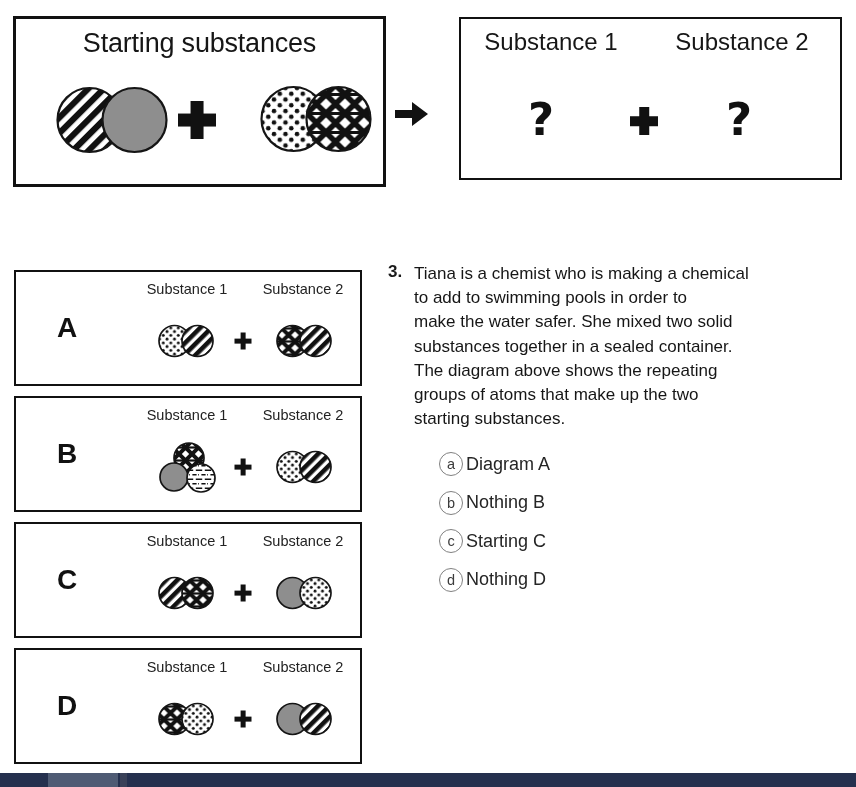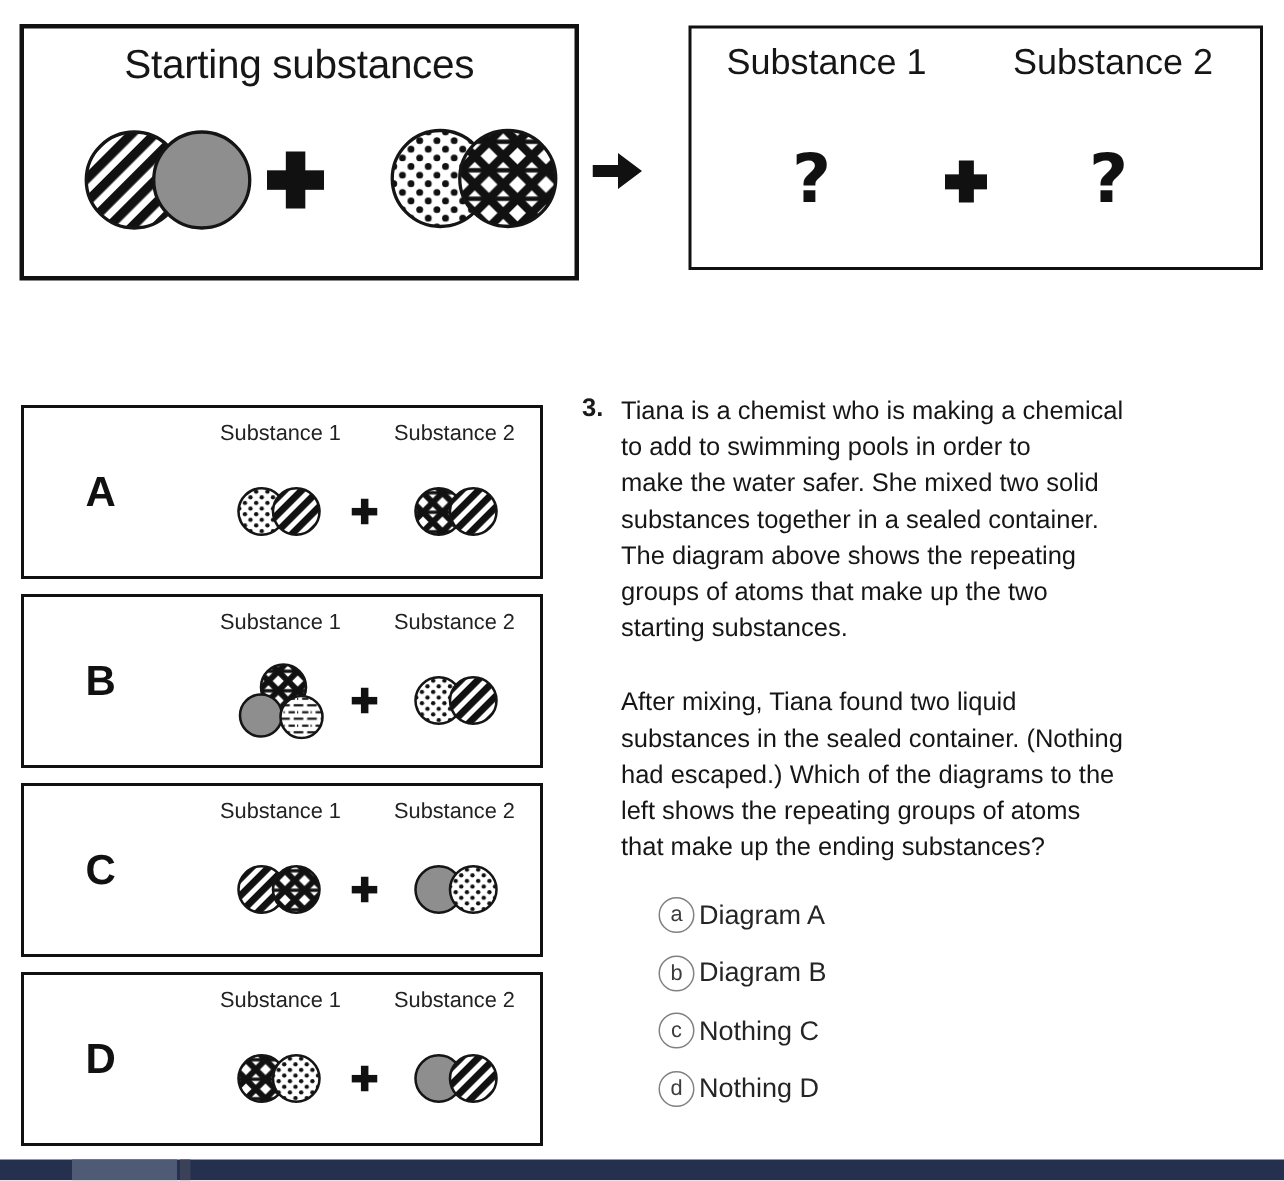--- a/index.html
+++ b/index.html
@@ -195,39 +195,34 @@
 
   <div class="question">
     <span class="qnum">3.</span>
     <p class="qp qp1">Tiana is a chemist who is making a chemical
 to add to swimming pools in order to
 make the water safer. She mixed two solid
 substances together in a sealed container.
 The diagram above shows the repeating
 groups of atoms that make up the two
 starting substances.</p>
-    <p class="qp qp2">After mixing, Tiana found two liquid
-substances in the sealed container. (Nothing
-had escaped.) Which of the diagrams to the
-left shows the repeating groups of atoms
-that make up the ending substances?</p>
     <div class="options">
   <div class="opt">
     <span class="opt-circle">a</span>
     <span class="opt-label">Diagram A</span>
   </div>
 
   <div class="opt">
     <span class="opt-circle">b</span>
-    <span class="opt-label">Diagram B</span>
+    <span class="opt-label">Nothing B</span>
   </div>
 
   <div class="opt">
     <span class="opt-circle">c</span>
-    <span class="opt-label">Nothing C</span>
+    <span class="opt-label">Starting C</span>
   </div>
 
   <div class="opt">
     <span class="opt-circle">d</span>
     <span class="opt-label">Nothing D</span>
   </div>
 </div>
   </div>
 
   <div class="scrollbar" style="background: rgb(37, 48, 78);">

